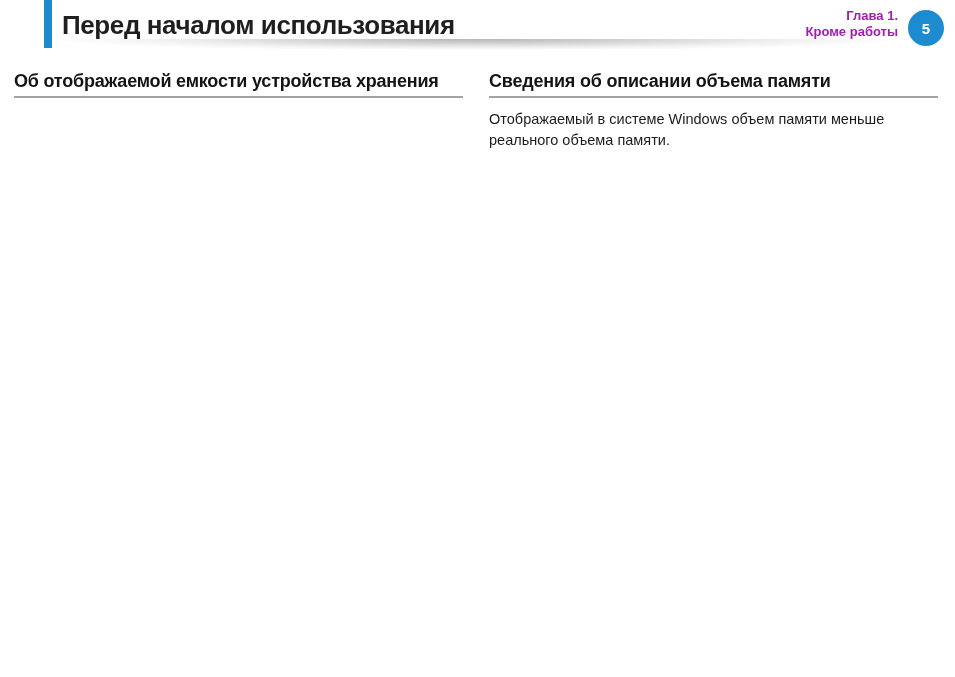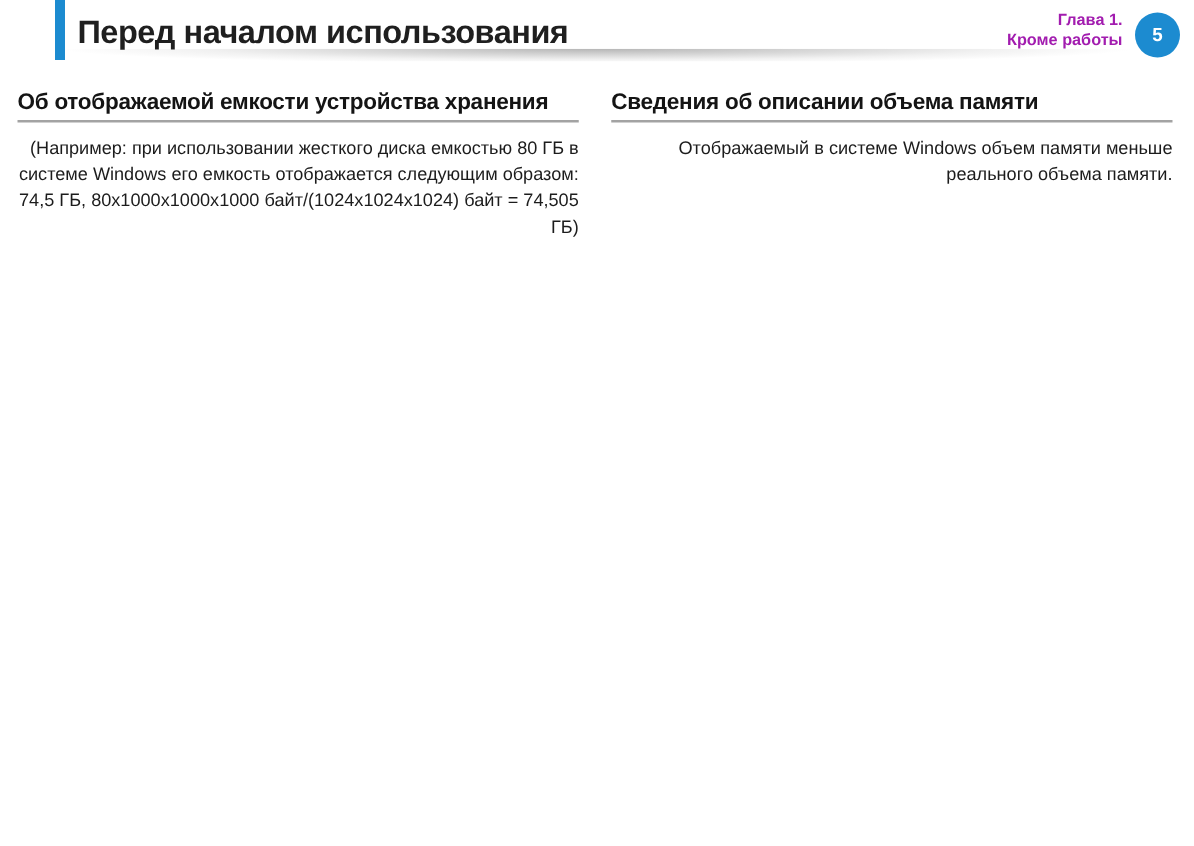--- a/index.html
+++ b/index.html
@@ -93,21 +93,20 @@
     border-bottom: 2px solid #a3a3a3;
     margin-bottom: 11px;
   }
 
   .body-text p {
     font-size: 14.5px;
     line-height: 21px;
     color: #1c1c1c;
     margin-bottom: 10px;
     white-space: pre-line;
-    text-align: right;
   }
 </style>
 </head>
 <body>
 
 <header class="page-header">
   <div class="accent-bar"></div>
   <h1 class="page-title">Перед началом использования</h1>
   <div class="chapter-block">
     <div>Глава 1.</div>
@@ -115,21 +114,20 @@
   </div>
   <div class="page-badge">5</div>
 </header>
 <div class="header-shadow"></div>
 
 <main class="columns">
 
   <section class="col">
     <h2 class="section-heading">Об отображаемой емкости устройства хранения</h2>
     <div class="body-text">
-      <p>(Например: при использовании жесткого диска емкостью 80 ГБ в системе Windows его емкость отображается следующим образом: 74,5 ГБ, 80x1000x1000x1000 байт/(1024x1024x1024) байт = 74,505 ГБ)</p>
     </div>
   </section>
 
   <section class="col">
     <h2 class="section-heading">Сведения об описании объема памяти</h2>
     <div class="body-text">
       <p>Отображаемый в системе Windows объем памяти меньше реального объема памяти.</p>
     </div>
   </section>
 

